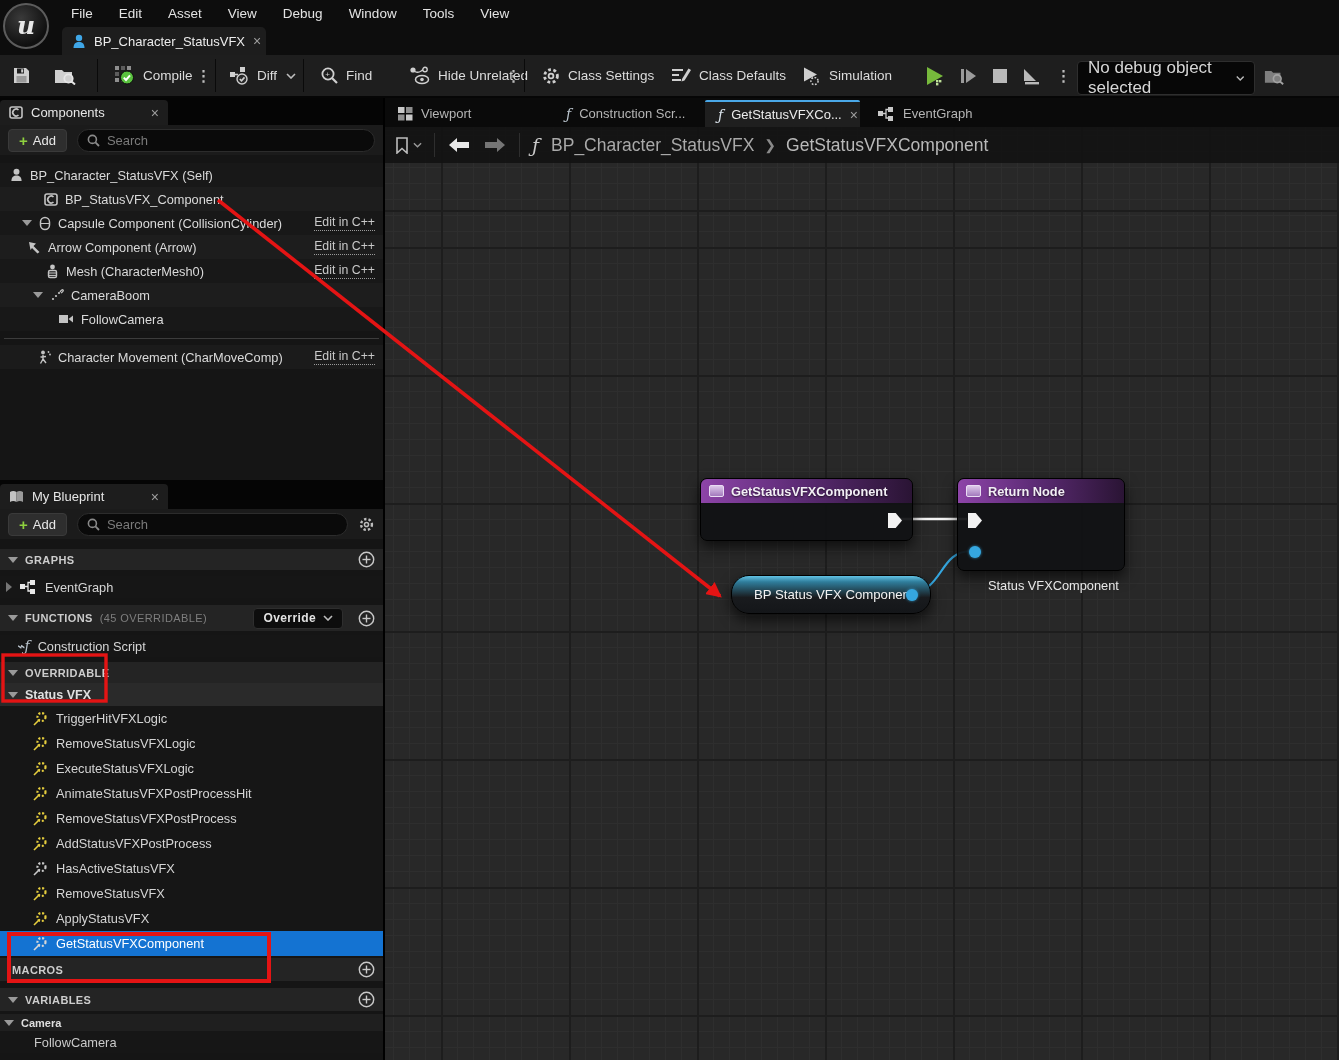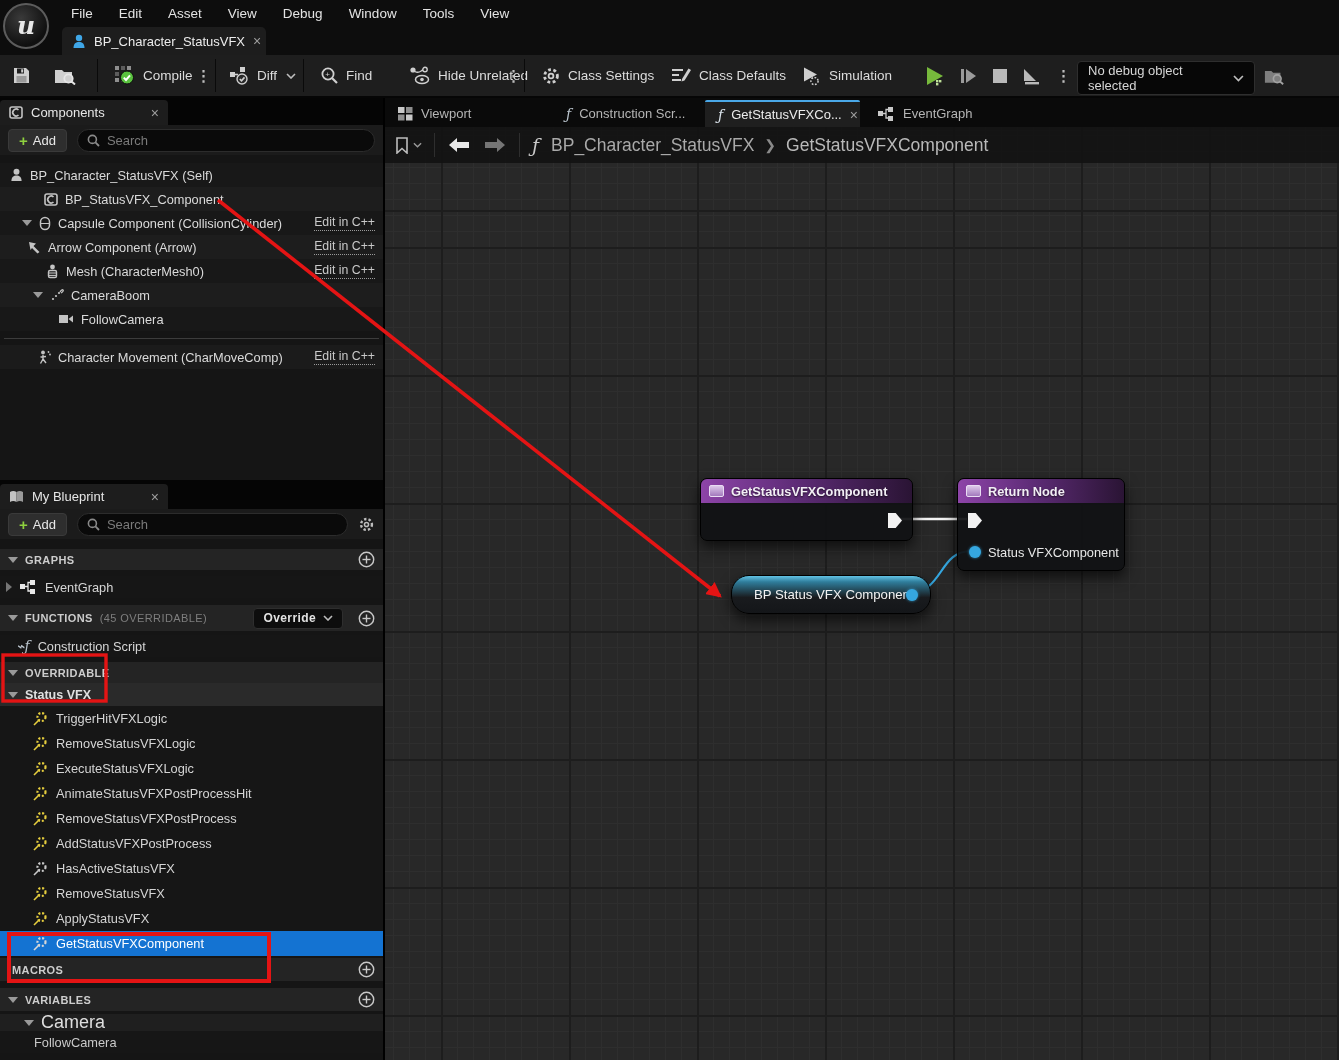--- a/index.html
+++ b/index.html
@@ -24,21 +24,21 @@
   .asset-tab .title{color:#ececec;font-size:13px;}
   .close-x{color:#9f9f9f;font-size:14px;line-height:1;}
 
   
   .toolbar{left:0;top:55px;width:1339px;height:43px;background:#1e1e1e;border-bottom:2px solid #060606;box-sizing:border-box;}
   .tb{position:absolute;top:0;height:41px;display:flex;align-items:center;gap:7px;color:#dcdcdc;font-size:13.5px;}
   .tb-sep{position:absolute;top:4px;width:1px;height:33px;background:#0a0a0a;}
   .kebab{color:#bdbdbd;font-size:15px;font-weight:bold;letter-spacing:0;line-height:1;}
   .chev{margin-left:2px;}
   .debug-drop{position:absolute;left:1077px;top:6px;width:178px;height:29px;background:#070707;border:1px solid #2e2e2e;border-radius:4px;
-              display:flex;align-items:center;padding:16px 10px;box-sizing:border-box;color:#d6d6d6;font-size:13px;}
+              display:flex;align-items:center;padding:16px 10px;box-sizing:border-box;color:#d6d6d6;font-size:17px;}
 
   
   .leftcol{left:0;top:98px;width:385px;height:962px;background:#050505;border-right:2px solid #000;box-sizing:border-box;}
   .panel-strip{position:relative;width:100%;height:27px;background:#050505;}
   .panel-tab{position:absolute;left:0;top:2px;width:168px;height:25px;background:#1d1d1d;border-radius:4px 4px 0 0;
              display:flex;align-items:center;gap:8px;padding:0 9px;box-sizing:border-box;color:#e6e6e6;}
   .panel-body{position:relative;width:100%;background:#151515;}
   .ptoolbar{display:flex;align-items:center;gap:10px;padding:4px 8px 3px 8px;background:#1b1b1b;}
   .add-btn{display:flex;align-items:center;gap:5px;background:#2e2e2e;border:1px solid #3a3a3a;border-radius:4px;height:21px;padding:0 10px;color:#e8e8e8;}
   .add-plus{color:#8fd13f;font-size:15px;font-weight:bold;line-height:1;margin-top:-1px;}
@@ -58,21 +58,21 @@
          font-size:11px;font-weight:bold;letter-spacing:.4px;}
   .sec-h .dim{font-weight:normal;color:#7e7e7e;}
   .plus-c{margin-left:auto;}
   .mb-row{display:flex;align-items:center;gap:8px;height:22px;padding-left:6px;color:#d6d6d6;font-size:12.8px;background:#161616;}
   .if-row{display:flex;align-items:center;gap:8px;height:25px;padding-left:32px;color:#d4d4d4;font-size:12.8px;background:#161616;}
   .if-row.sel{background:var(--selection,#1473d2);color:#fff;}
   .fn-f{font-style:italic;font-family:"DejaVu Serif",serif;color:#b9c3cc;font-size:14px;line-height:1;}
   .override-pill{margin-left:auto;display:flex;align-items:center;gap:7px;background:#0d0d0d;border:1px solid #2e2e2e;border-radius:4px;
                  height:19px;padding:0 9px;color:#e3e3e3;font-weight:bold;font-size:12px;}
   .subcat{display:flex;align-items:center;gap:7px;height:23px;padding:0 8px;background:#2a2a2a;color:#e0e0e0;font-weight:bold;font-size:12.5px;}
-  .cat-row{display:flex;align-items:center;gap:7px;height:17px;padding:0 24px;background:#1f1f1f;color:#dedede;font-weight:normal;font-size:18px;}
+  .cat-row{display:flex;align-items:center;gap:7px;height:17px;padding:0 4px;background:#1f1f1f;color:#dedede;font-weight:bold;font-size:11px;}
 
   
   .graph{left:385px;top:98px;width:954px;height:962px;background:#0a0a0a;overflow:hidden;}
   .gtabs{position:absolute;left:0;top:0;width:100%;height:29px;background:#0a0a0a;display:flex;align-items:flex-end;}
   .gtab{height:27px;display:flex;align-items:center;gap:8px;padding:0 13px;color:#b5b5b5;font-size:13px;box-sizing:border-box;}
   .gtab.active{background:#1f1f1f;border-top:2px solid var(--tab-accent,#4aa8e8);color:#ececec;border-radius:2px 2px 0 0;}
   .canvas{position:absolute;left:0;top:29px;width:954px;height:933px;background-color:#282828;
     background-image:
       repeating-linear-gradient(to right,#1d1d1d 0 2px,transparent 2px 128px),
       repeating-linear-gradient(to bottom,#1d1d1d 0 2px,transparent 2px 128px),
@@ -87,21 +87,21 @@
 
   
   .node{position:absolute;border:1px solid #000;border-radius:7px;box-shadow:0 6px 14px rgba(0,0,0,.65);background:rgba(17,18,20,.94);}
   .node-h{height:24px;border-radius:6px 6px 0 0;display:flex;align-items:center;gap:7px;padding:0 8px;
           background:linear-gradient(to right,var(--node-purple,#8d44a8) 0%,#5e2c77 45%,#2a1434 100%);}
   .node-h .t{color:#f2eef5;font-weight:bold;font-size:12.8px;text-shadow:0 1px 2px rgba(0,0,0,.7);}
   .fn-chip{width:15px;height:12px;border-radius:2px;background:linear-gradient(#ddc9ea,#a379bd);border:1px solid #e9dcf3;box-sizing:border-box;}
   .execpin{position:absolute;width:14px;height:15px;background:var(--exec-white,#f2f2f2);
            clip-path:polygon(0 0,55% 0,100% 50%,55% 100%,0 100%);}
   .datapin{position:absolute;width:12px;height:12px;border-radius:50%;background:var(--pin-blue,#35a7e0);box-shadow:0 0 3px rgba(53,167,224,.8);}
-  .pin-label{position:absolute;color:#e8e8e8;font-size:12.8px;}
+  .pin-label{position:absolute;color:#e8e8e8;font-size:12.8px;margin-top:33px;}
   .getter{position:absolute;border:1px solid #000;border-radius:18px;box-shadow:0 6px 14px rgba(0,0,0,.65);
           background:linear-gradient(180deg,#62c2e4 0%,#2f7democ 0%,#2f7d9b 16%,#191b1e 58%,#141619 100%);
           background:linear-gradient(180deg,#62c2e4 0%,#2f7d9b 16%,#191b1e 58%,#141619 100%);
           display:flex;align-items:center;}
   .getter .t{color:#f2f2f2;font-size:13.2px;padding-left:22px;}
 
   
   .anno{left:0;top:0;width:1339px;height:1060px;pointer-events:none;z-index:99;}
 </style>
 </head>

